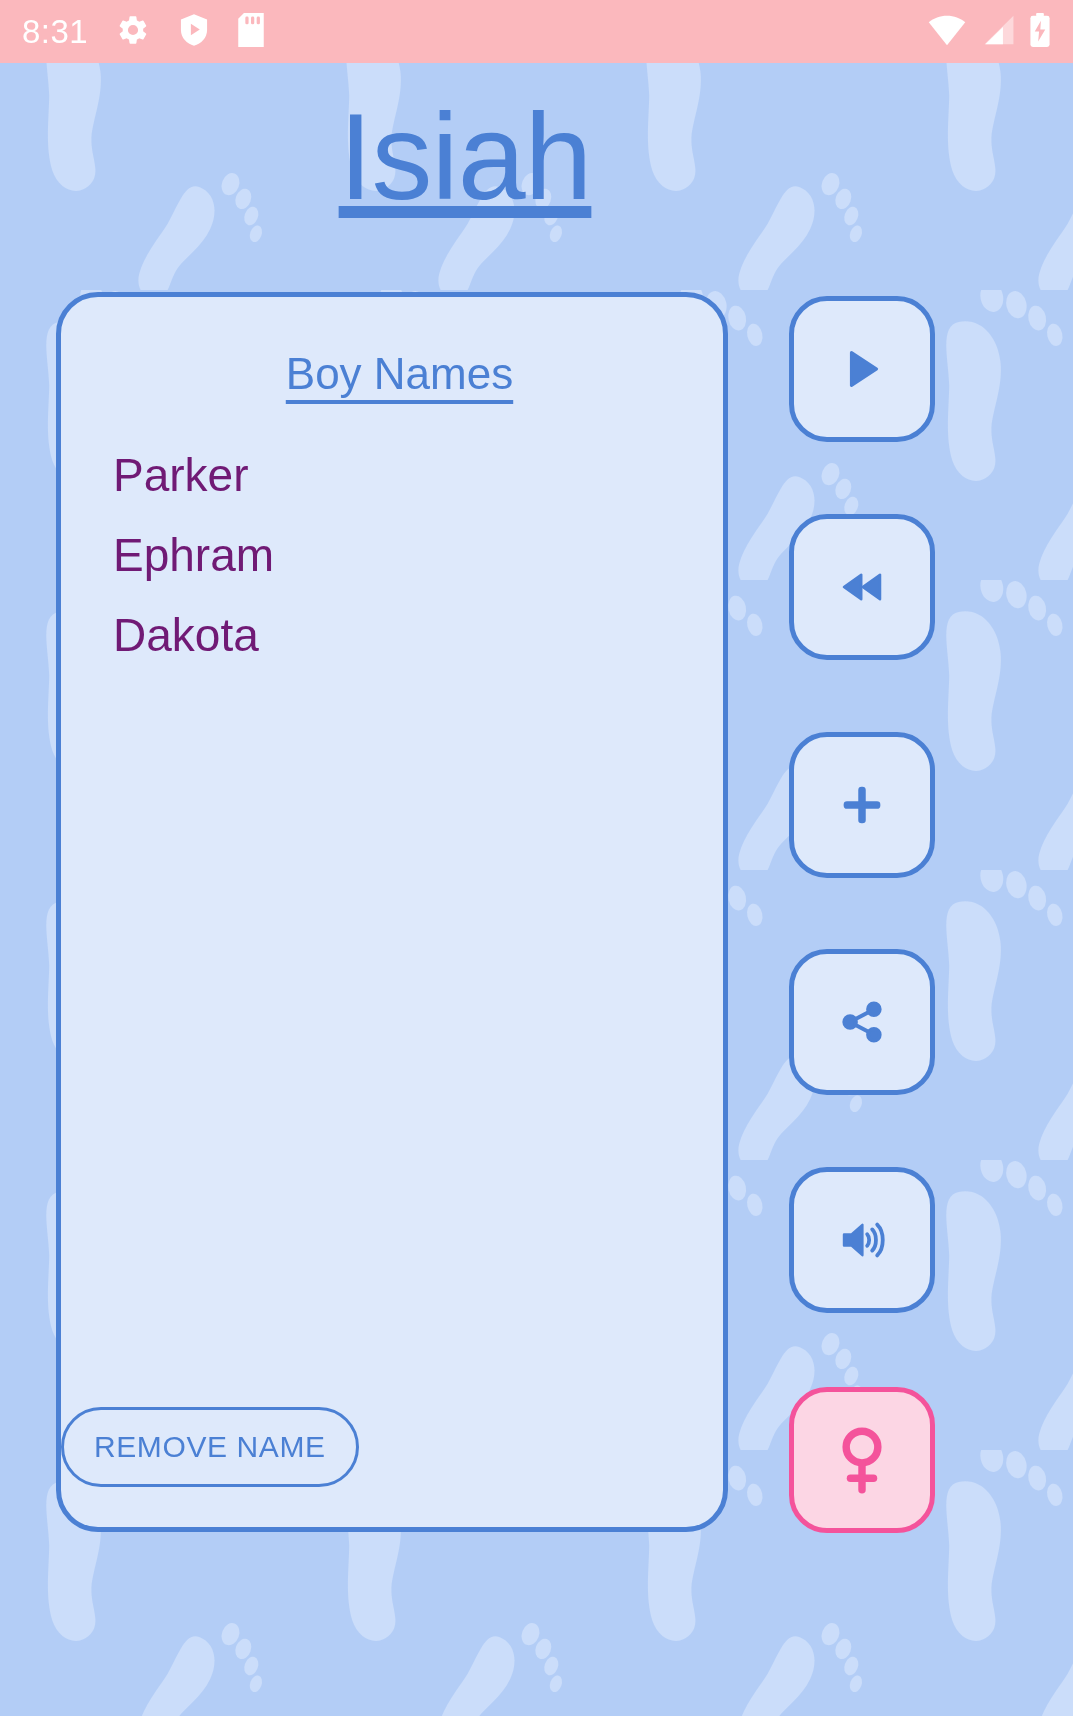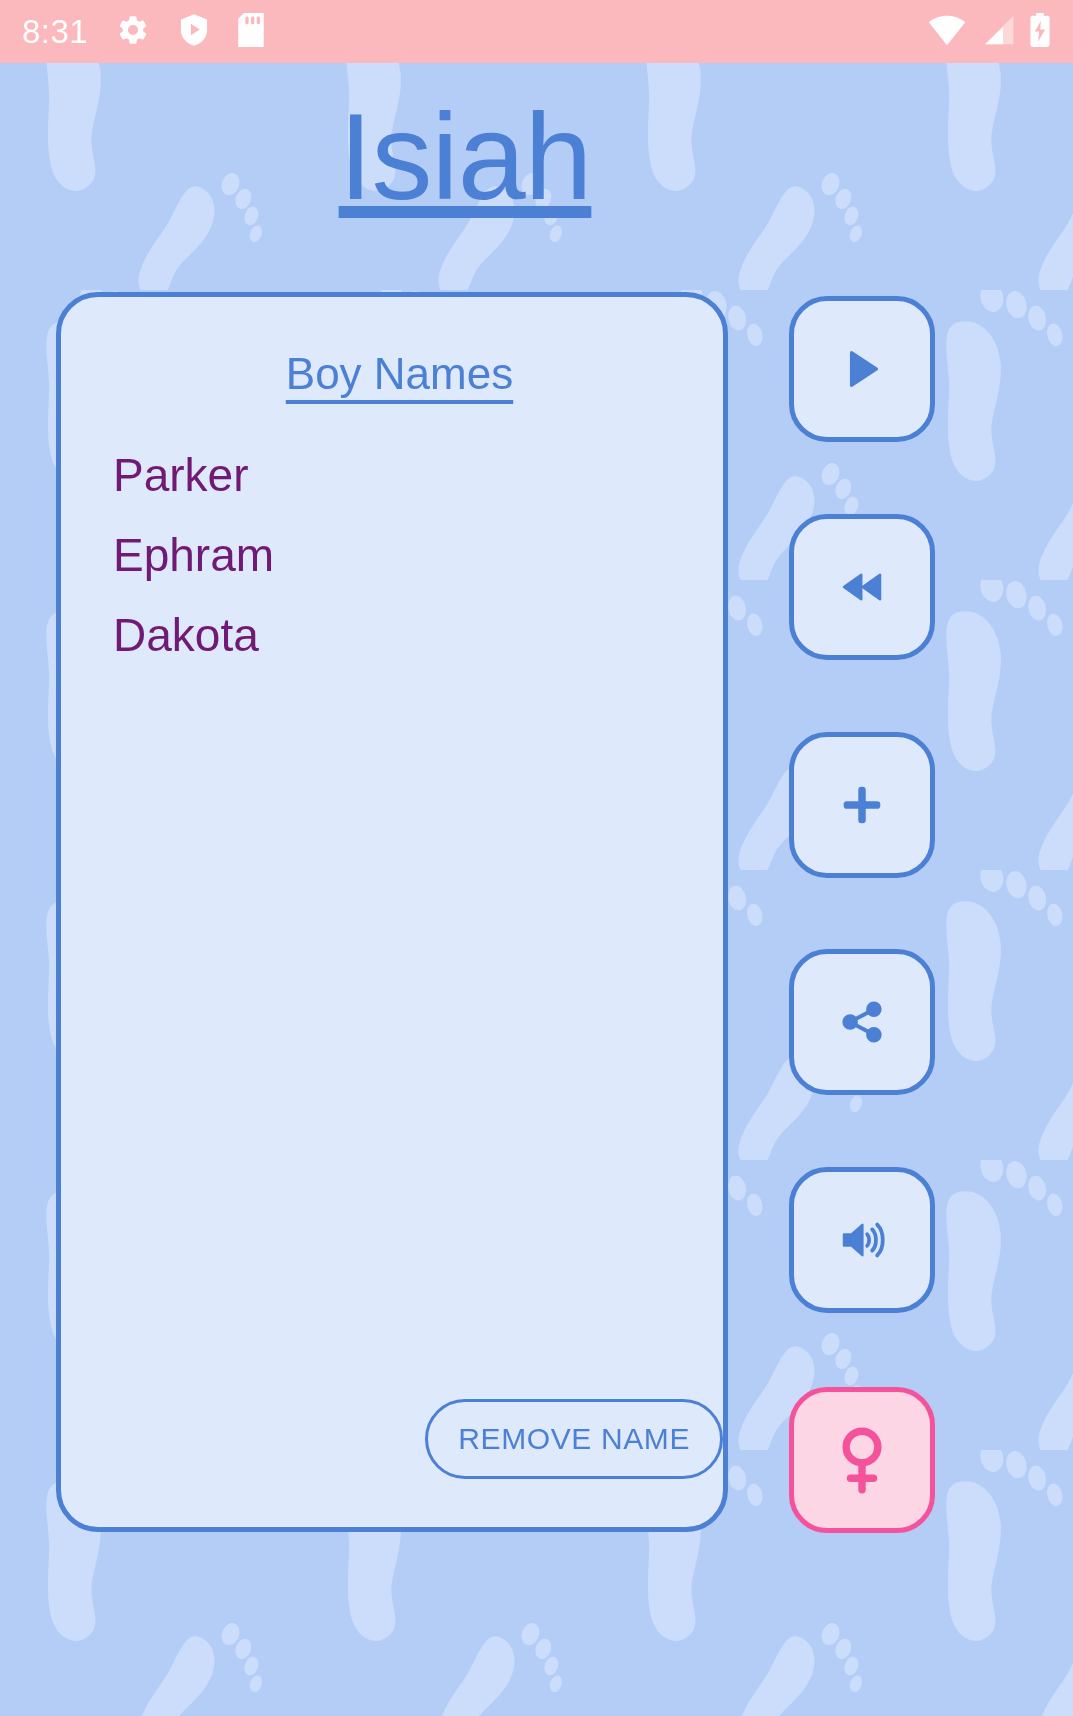--- a/index.html
+++ b/index.html
@@ -76,22 +76,22 @@
   #names-list li{
     font-size:46px;
     color:#701a75;
     line-height:1;
     padding:17px 0;
   }
 
   
   #card-actions{
     position:absolute;
-    bottom:48px; left:0; width:100%;
-    display:flex; justify-content:flex-end; gap:16px;
+    bottom:40px; left:0; width:100%;
+    display:flex; justify-content:space-between; gap:16px;
   }
   .pill-btn{
     background:transparent;
     border:3px solid #4b80d4;
     border-radius:48px;
     color:#4b80d4;
     font-size:30px;
     font-family:"Liberation Sans", sans-serif;
     letter-spacing:.6px;
     padding:0 30px;

